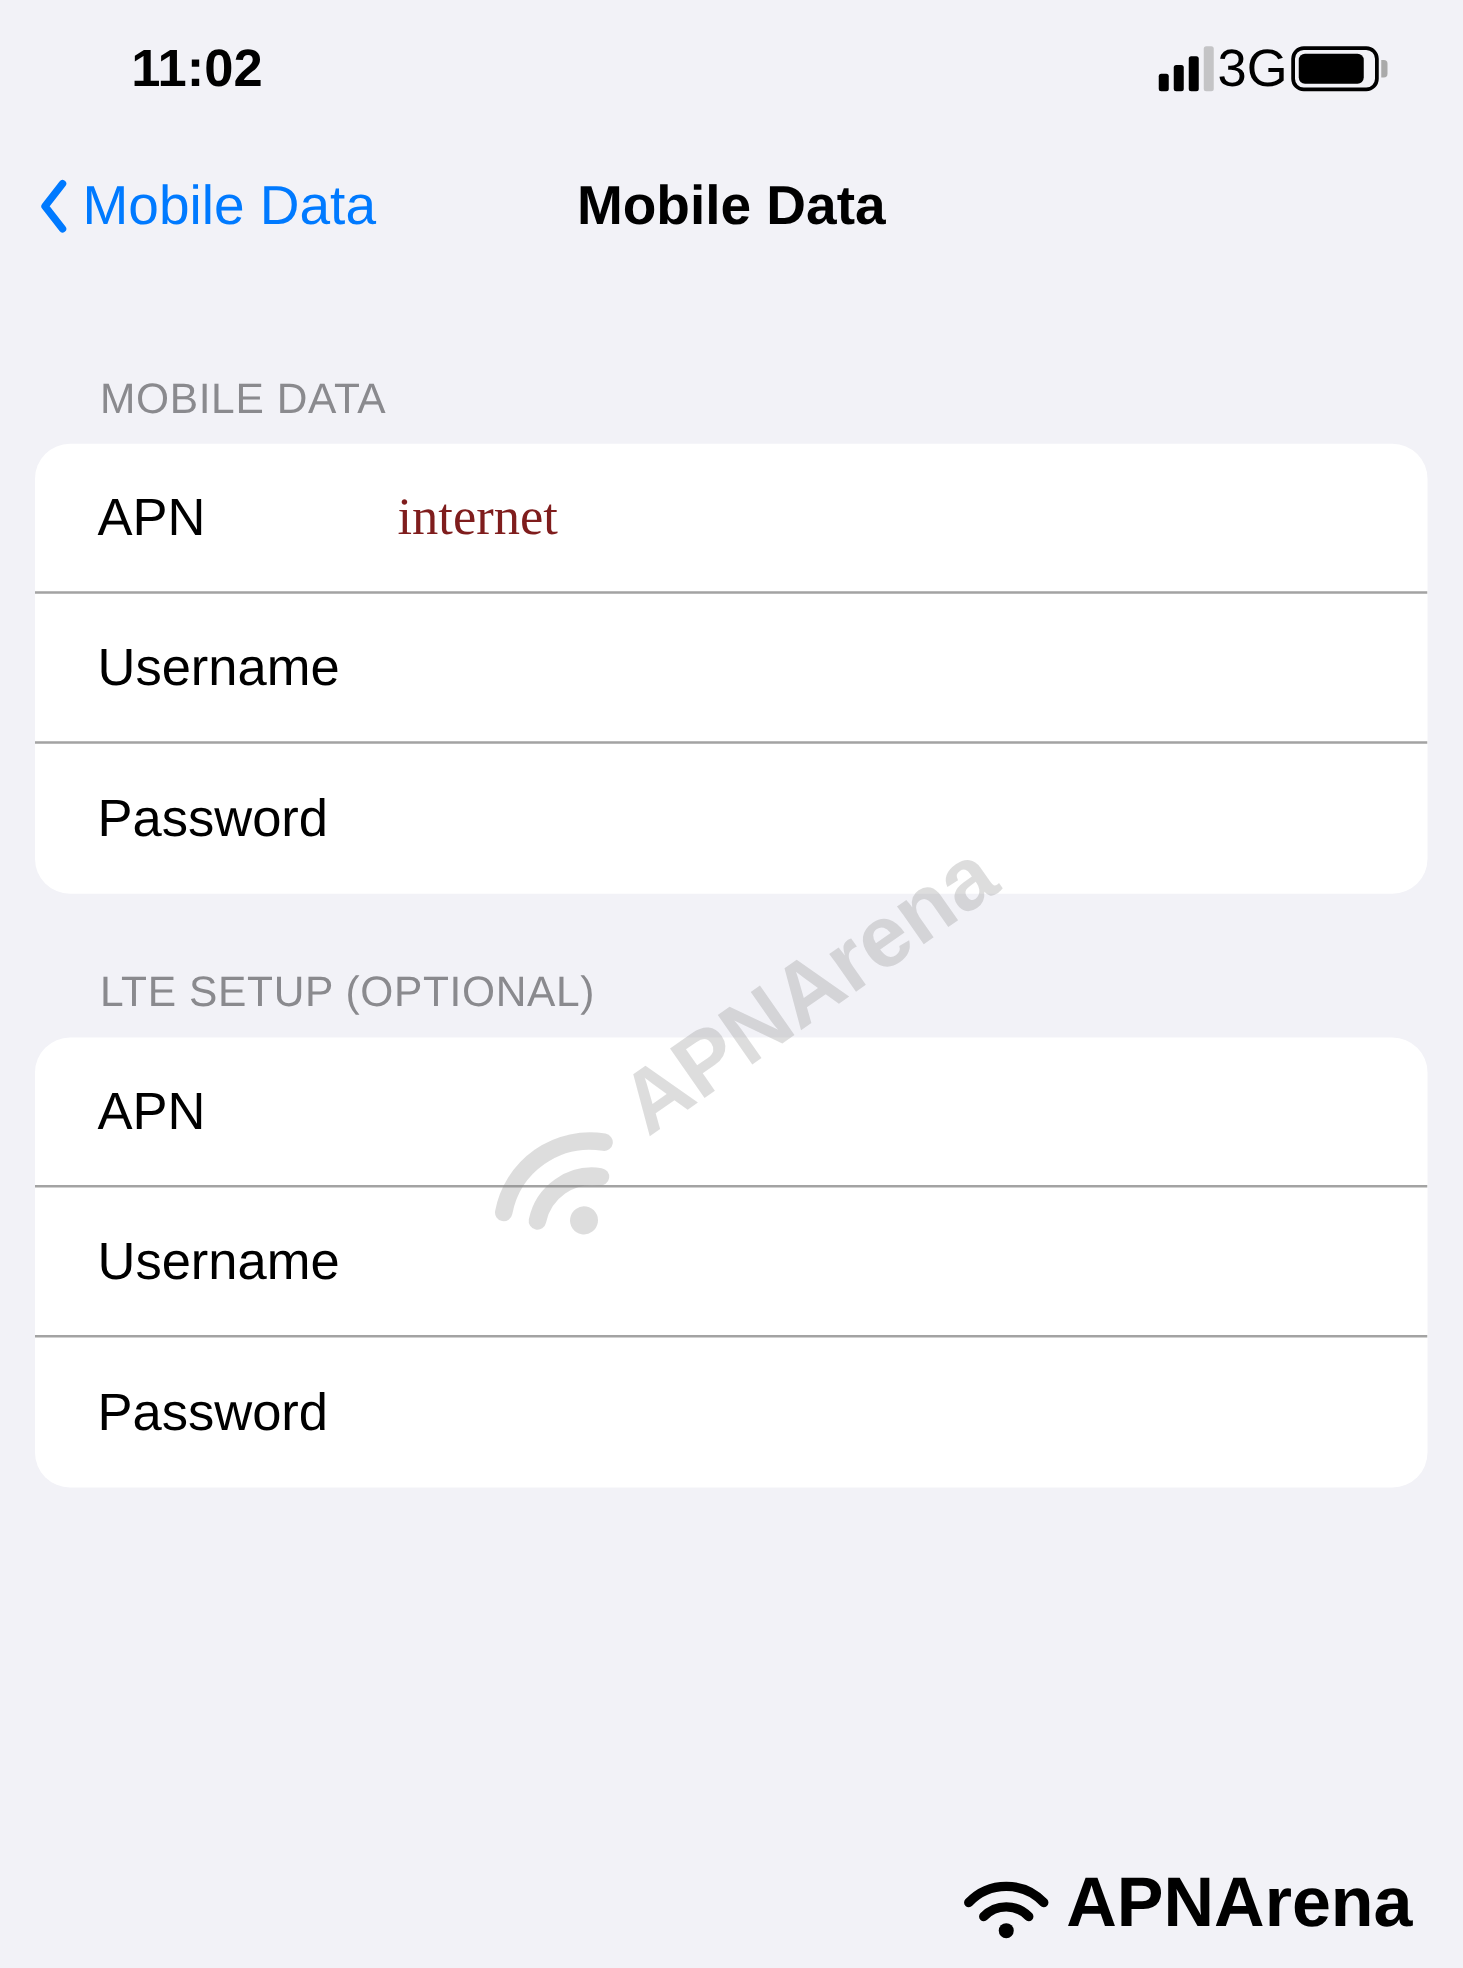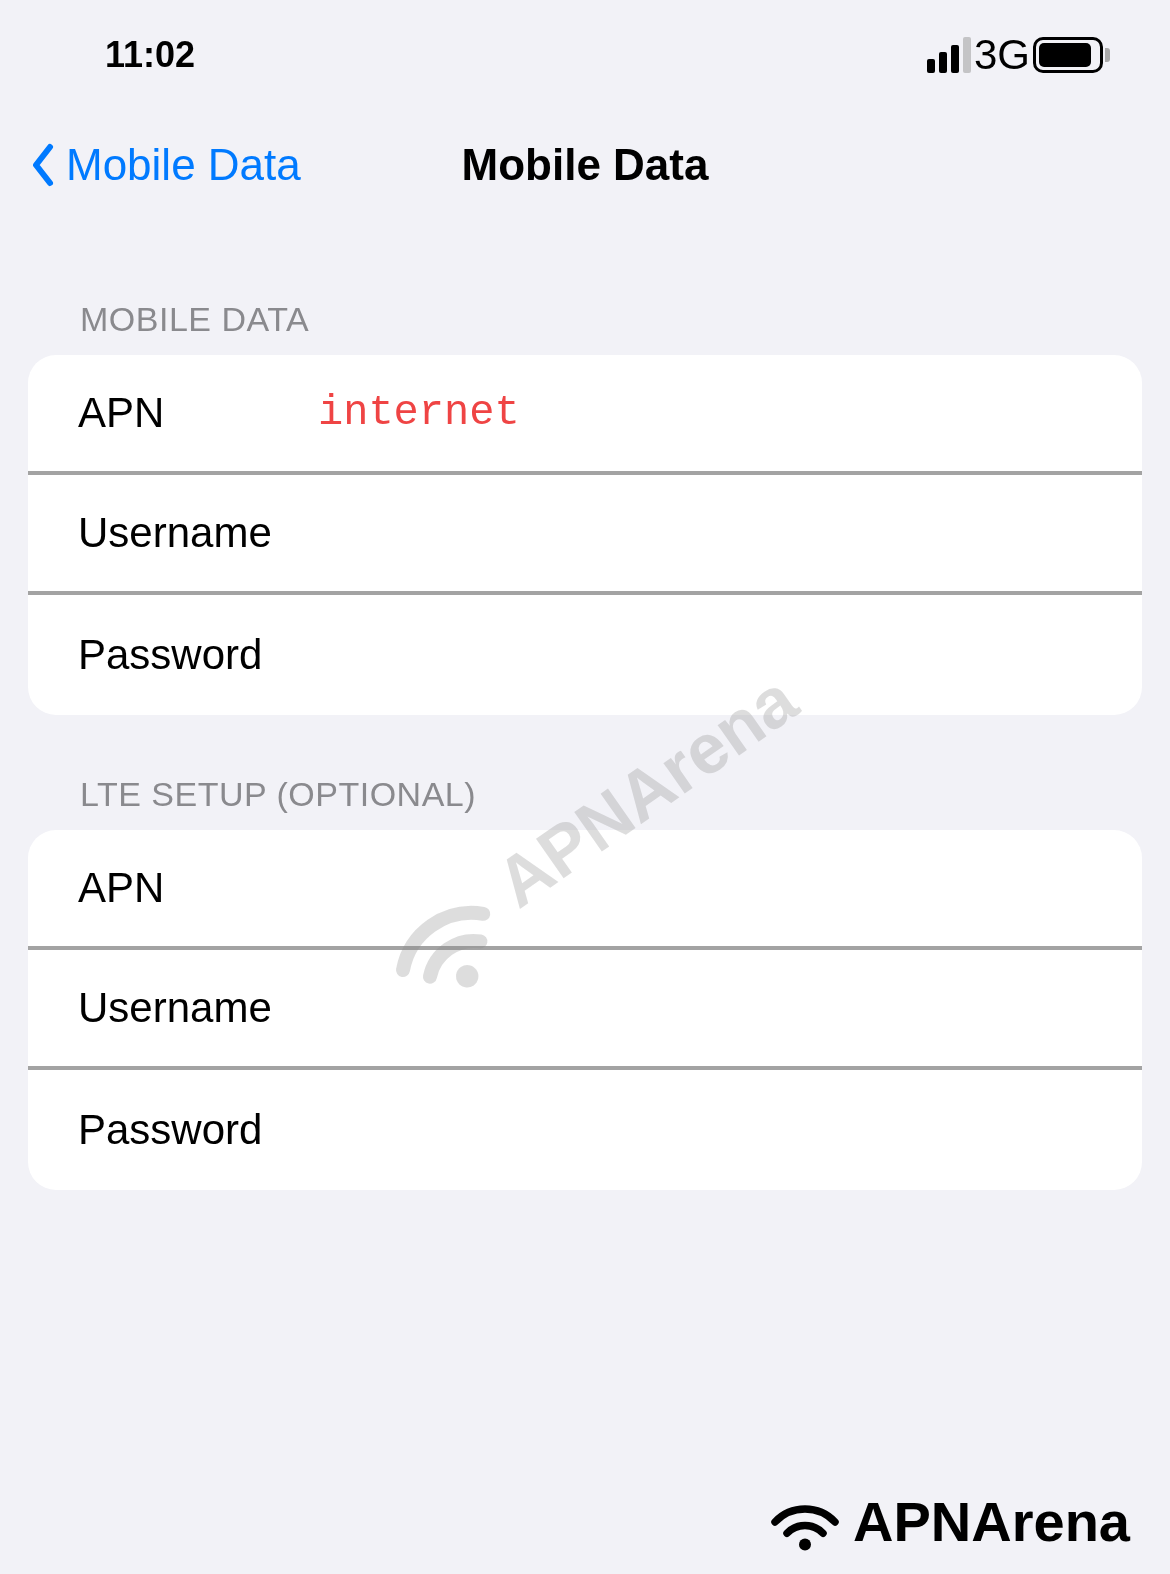--- a/index.html
+++ b/index.html
@@ -16,21 +16,21 @@
       overflow: hidden;
     }
     .status-bar {
       display: flex;
       justify-content: space-between;
       align-items: center;
       padding: 30px 60px 20px 105px;
       height: 100px;
     }
     .status-time {
-      font-size: 36px;
+      font-size: 42px;
       font-weight: 600;
       color: #000;
     }
     .status-right {
       display: flex;
       align-items: center;
       gap: 3px;
     }
     .signal-bars {
       display: flex;
@@ -119,41 +119,41 @@
     .form-group {
       background: #fff;
       margin: 0 28px;
       border-radius: 28px;
       overflow: hidden;
     }
     .form-row {
       display: flex;
       align-items: center;
       padding: 34px 50px;
-      border-bottom: 4px solid #a3a3a3;
+      border-bottom: 2px solid #a3a3a3;
       min-height: 120px;
     }
     .form-row:last-child {
       border-bottom: none;
       gap: 22px;
     }
     .form-label {
       font-size: 42px;
       color: #000;
       width: 240px;
       flex-shrink: 0;
     }
     .form-input {
       font-size: 42px;
-      color: #ef4444;
+      color: #7f1d1d;
       border: none;
       outline: none;
       flex: 1;
       background: transparent;
-      font-family: Liberation Mono, monospace;
+      font-family: Liberation Serif, serif;
     }
     .watermark-center {
       position: absolute;
       left: 50%;
       top: 53%;
       transform: translate(-50%, -50%) rotate(-35deg);
       display: flex;
       align-items: center;
       gap: 10px;
       opacity: 0.28;

